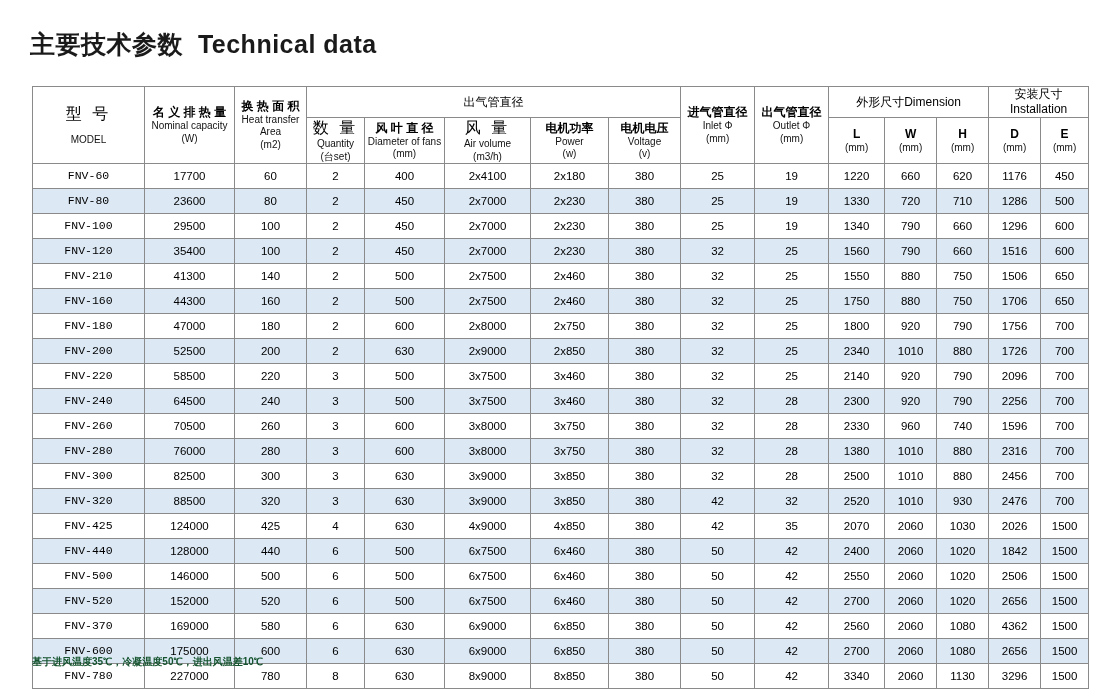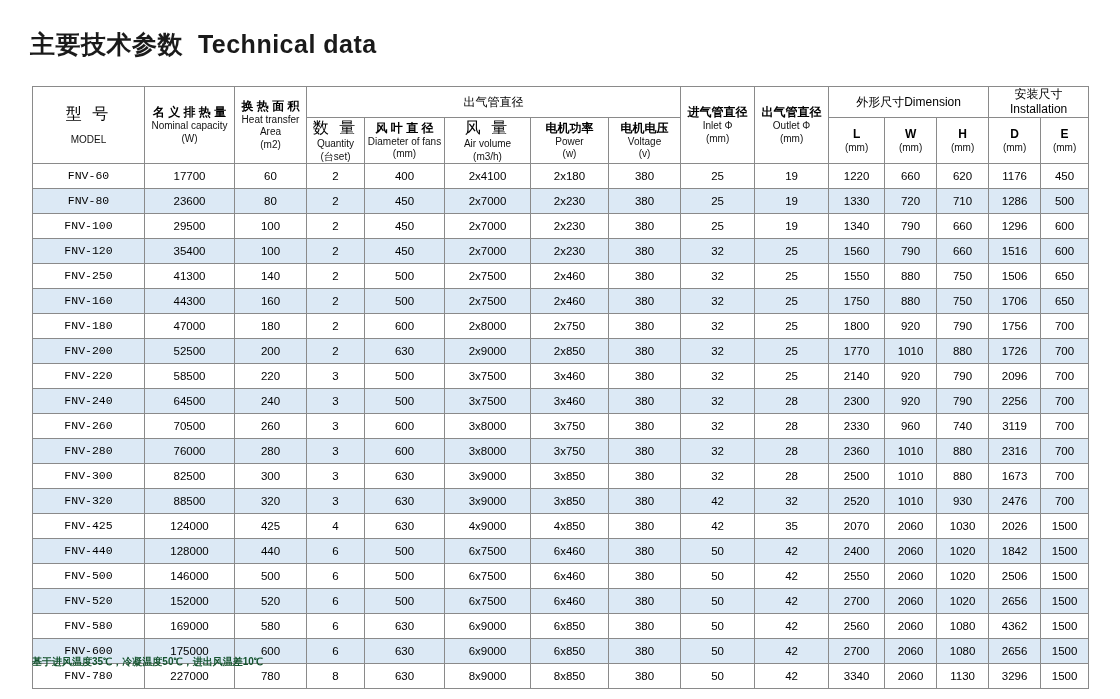--- a/index.html
+++ b/index.html
@@ -273,21 +273,21 @@
             <td>380</td>
             <td>32</td>
             <td>25</td>
             <td>1560</td>
             <td>790</td>
             <td>660</td>
             <td>1516</td>
             <td>600</td>
           </tr>
           <tr>
-            <td>FNV-250</td>
+            <td>FNV-210</td>
             <td>41300</td>
             <td>140</td>
             <td>2</td>
             <td>500</td>
             <td>2x7500</td>
             <td>2x460</td>
             <td>380</td>
             <td>32</td>
             <td>25</td>
             <td>1550</td>
@@ -334,21 +334,21 @@
             <td>FNV-200</td>
             <td>52500</td>
             <td>200</td>
             <td>2</td>
             <td>630</td>
             <td>2x9000</td>
             <td>2x850</td>
             <td>380</td>
             <td>32</td>
             <td>25</td>
-            <td>1770</td>
+            <td>2340</td>
             <td>1010</td>
             <td>880</td>
             <td>1726</td>
             <td>700</td>
           </tr>
           <tr>
             <td>FNV-220</td>
             <td>58500</td>
             <td>220</td>
             <td>3</td>
@@ -388,55 +388,55 @@
             <td>3</td>
             <td>600</td>
             <td>3x8000</td>
             <td>3x750</td>
             <td>380</td>
             <td>32</td>
             <td>28</td>
             <td>2330</td>
             <td>960</td>
             <td>740</td>
-            <td>3119</td>
+            <td>1596</td>
             <td>700</td>
           </tr>
           <tr class="alt">
             <td>FNV-280</td>
             <td>76000</td>
             <td>280</td>
             <td>3</td>
             <td>600</td>
             <td>3x8000</td>
             <td>3x750</td>
             <td>380</td>
             <td>32</td>
             <td>28</td>
-            <td>2360</td>
+            <td>1380</td>
             <td>1010</td>
             <td>880</td>
             <td>2316</td>
             <td>700</td>
           </tr>
           <tr>
             <td>FNV-300</td>
             <td>82500</td>
             <td>300</td>
             <td>3</td>
             <td>630</td>
             <td>3x9000</td>
             <td>3x850</td>
             <td>380</td>
             <td>32</td>
             <td>28</td>
             <td>2500</td>
             <td>1010</td>
             <td>880</td>
-            <td>1673</td>
+            <td>2456</td>
             <td>700</td>
           </tr>
           <tr class="alt">
             <td>FNV-320</td>
             <td>88500</td>
             <td>320</td>
             <td>3</td>
             <td>630</td>
             <td>3x9000</td>
             <td>3x850</td>
@@ -511,21 +511,21 @@
             <td>380</td>
             <td>50</td>
             <td>42</td>
             <td>2700</td>
             <td>2060</td>
             <td>1020</td>
             <td>2656</td>
             <td>1500</td>
           </tr>
           <tr>
-            <td>FNV-580</td>
+            <td>FNV-370</td>
             <td>169000</td>
             <td>580</td>
             <td>6</td>
             <td>630</td>
             <td>6x9000</td>
             <td>6x850</td>
             <td>380</td>
             <td>50</td>
             <td>42</td>
             <td>2560</td>

